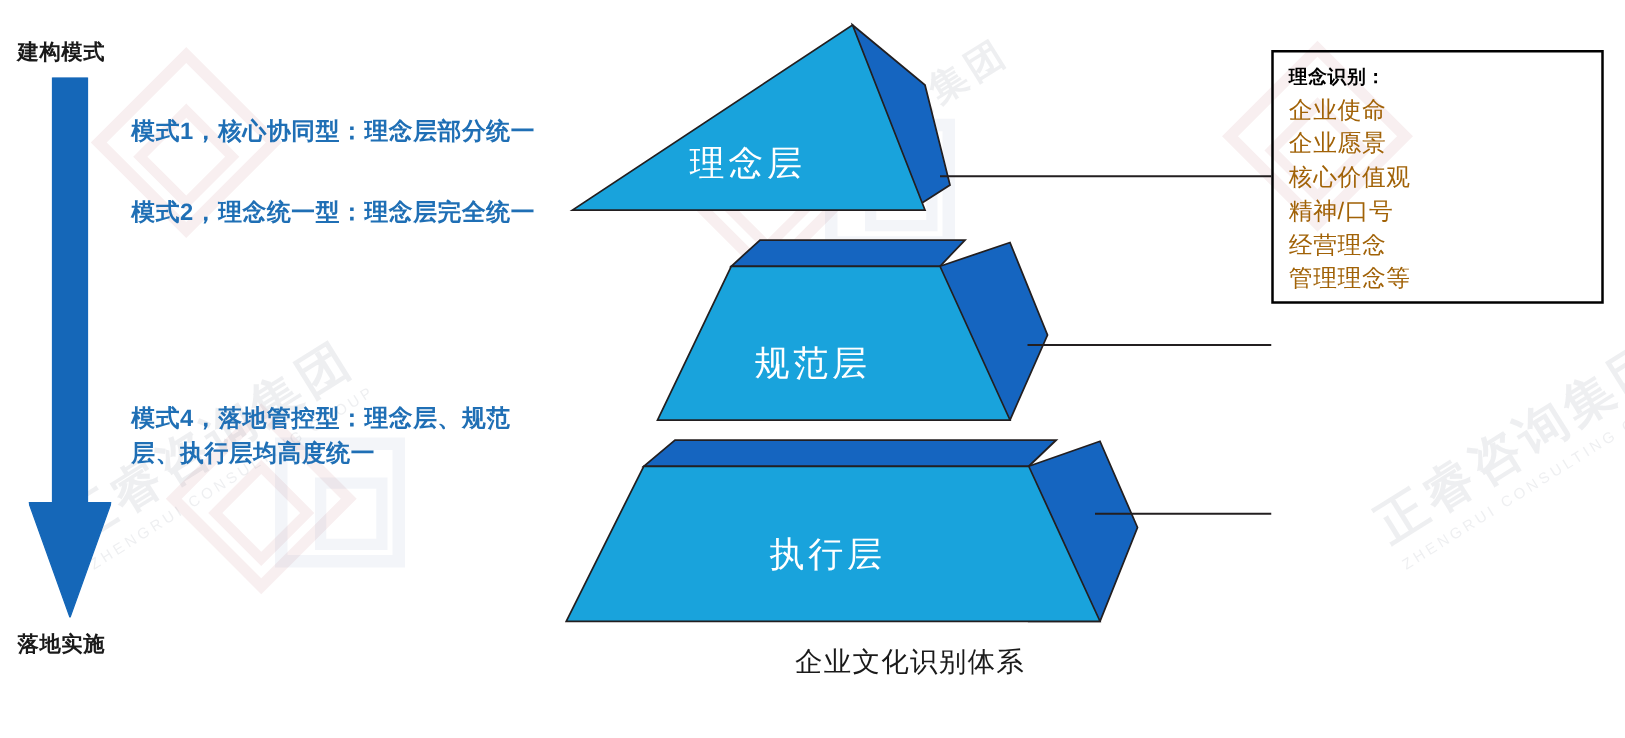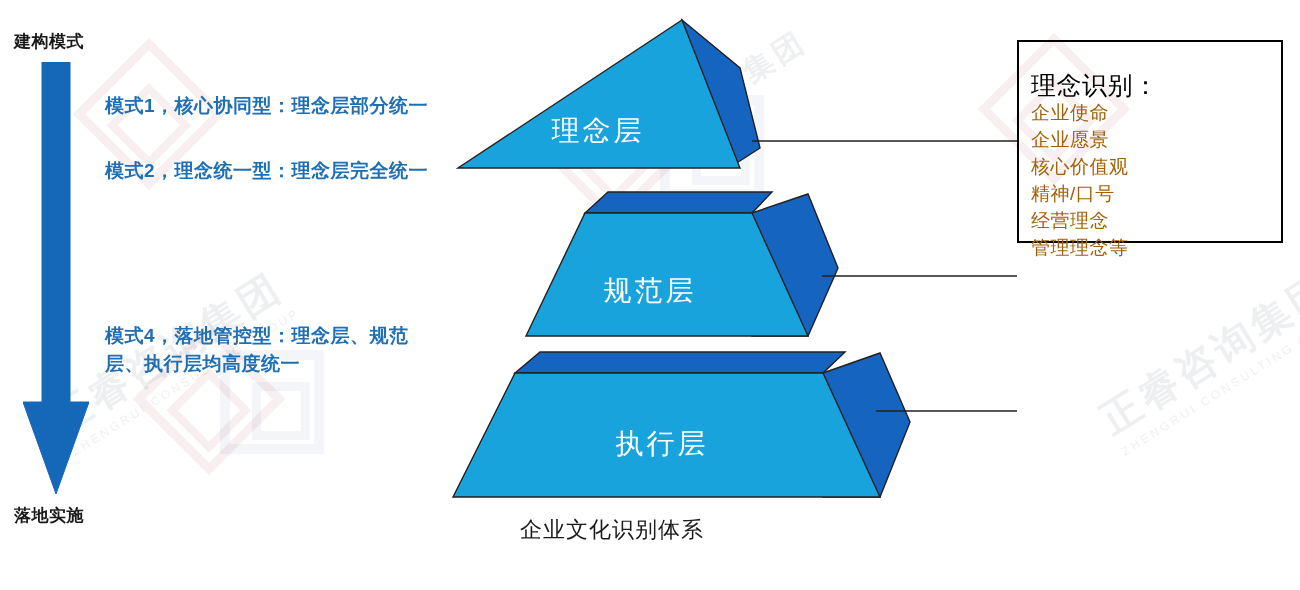--- a/index.html
+++ b/index.html
@@ -104,21 +104,21 @@
     left: 440px;
     top: 8px;
     width: 500px;
     height: 505px;
   }
   .caption-wrap {
     position: absolute;
     left: 520px;
     top: 515px;
     width: 300px;
-    text-align: left;
+    text-align: right;
     font-size: 22px;
     color: #1a1a1a;
     letter-spacing: 1px;
   }
 
   
   .connectors {
     position: absolute;
     left: 0; top: 0;
     width: 1300px; height: 590px;
@@ -128,26 +128,25 @@
   
   .info-box {
     position: absolute;
     left: 1017px;
     border: 2px solid #000000;
     background: transparent;
     box-sizing: border-box;
     padding: 6px 0 6px 12px;
   }
   .info-title {
-    font-size: 25px;
-    font-weight: normal;
+    font-size: 15px;
+    font-weight: bold;
     color: #000000;
     line-height: 27px;
     letter-spacing: 0.5px;
-    margin-top: 24px;
   }
   .info-item {
     font-size: 19px;
     color: #a16207;
     line-height: 27px;
     letter-spacing: 0.5px;
   }
 </style>
 </head>
 <body>

